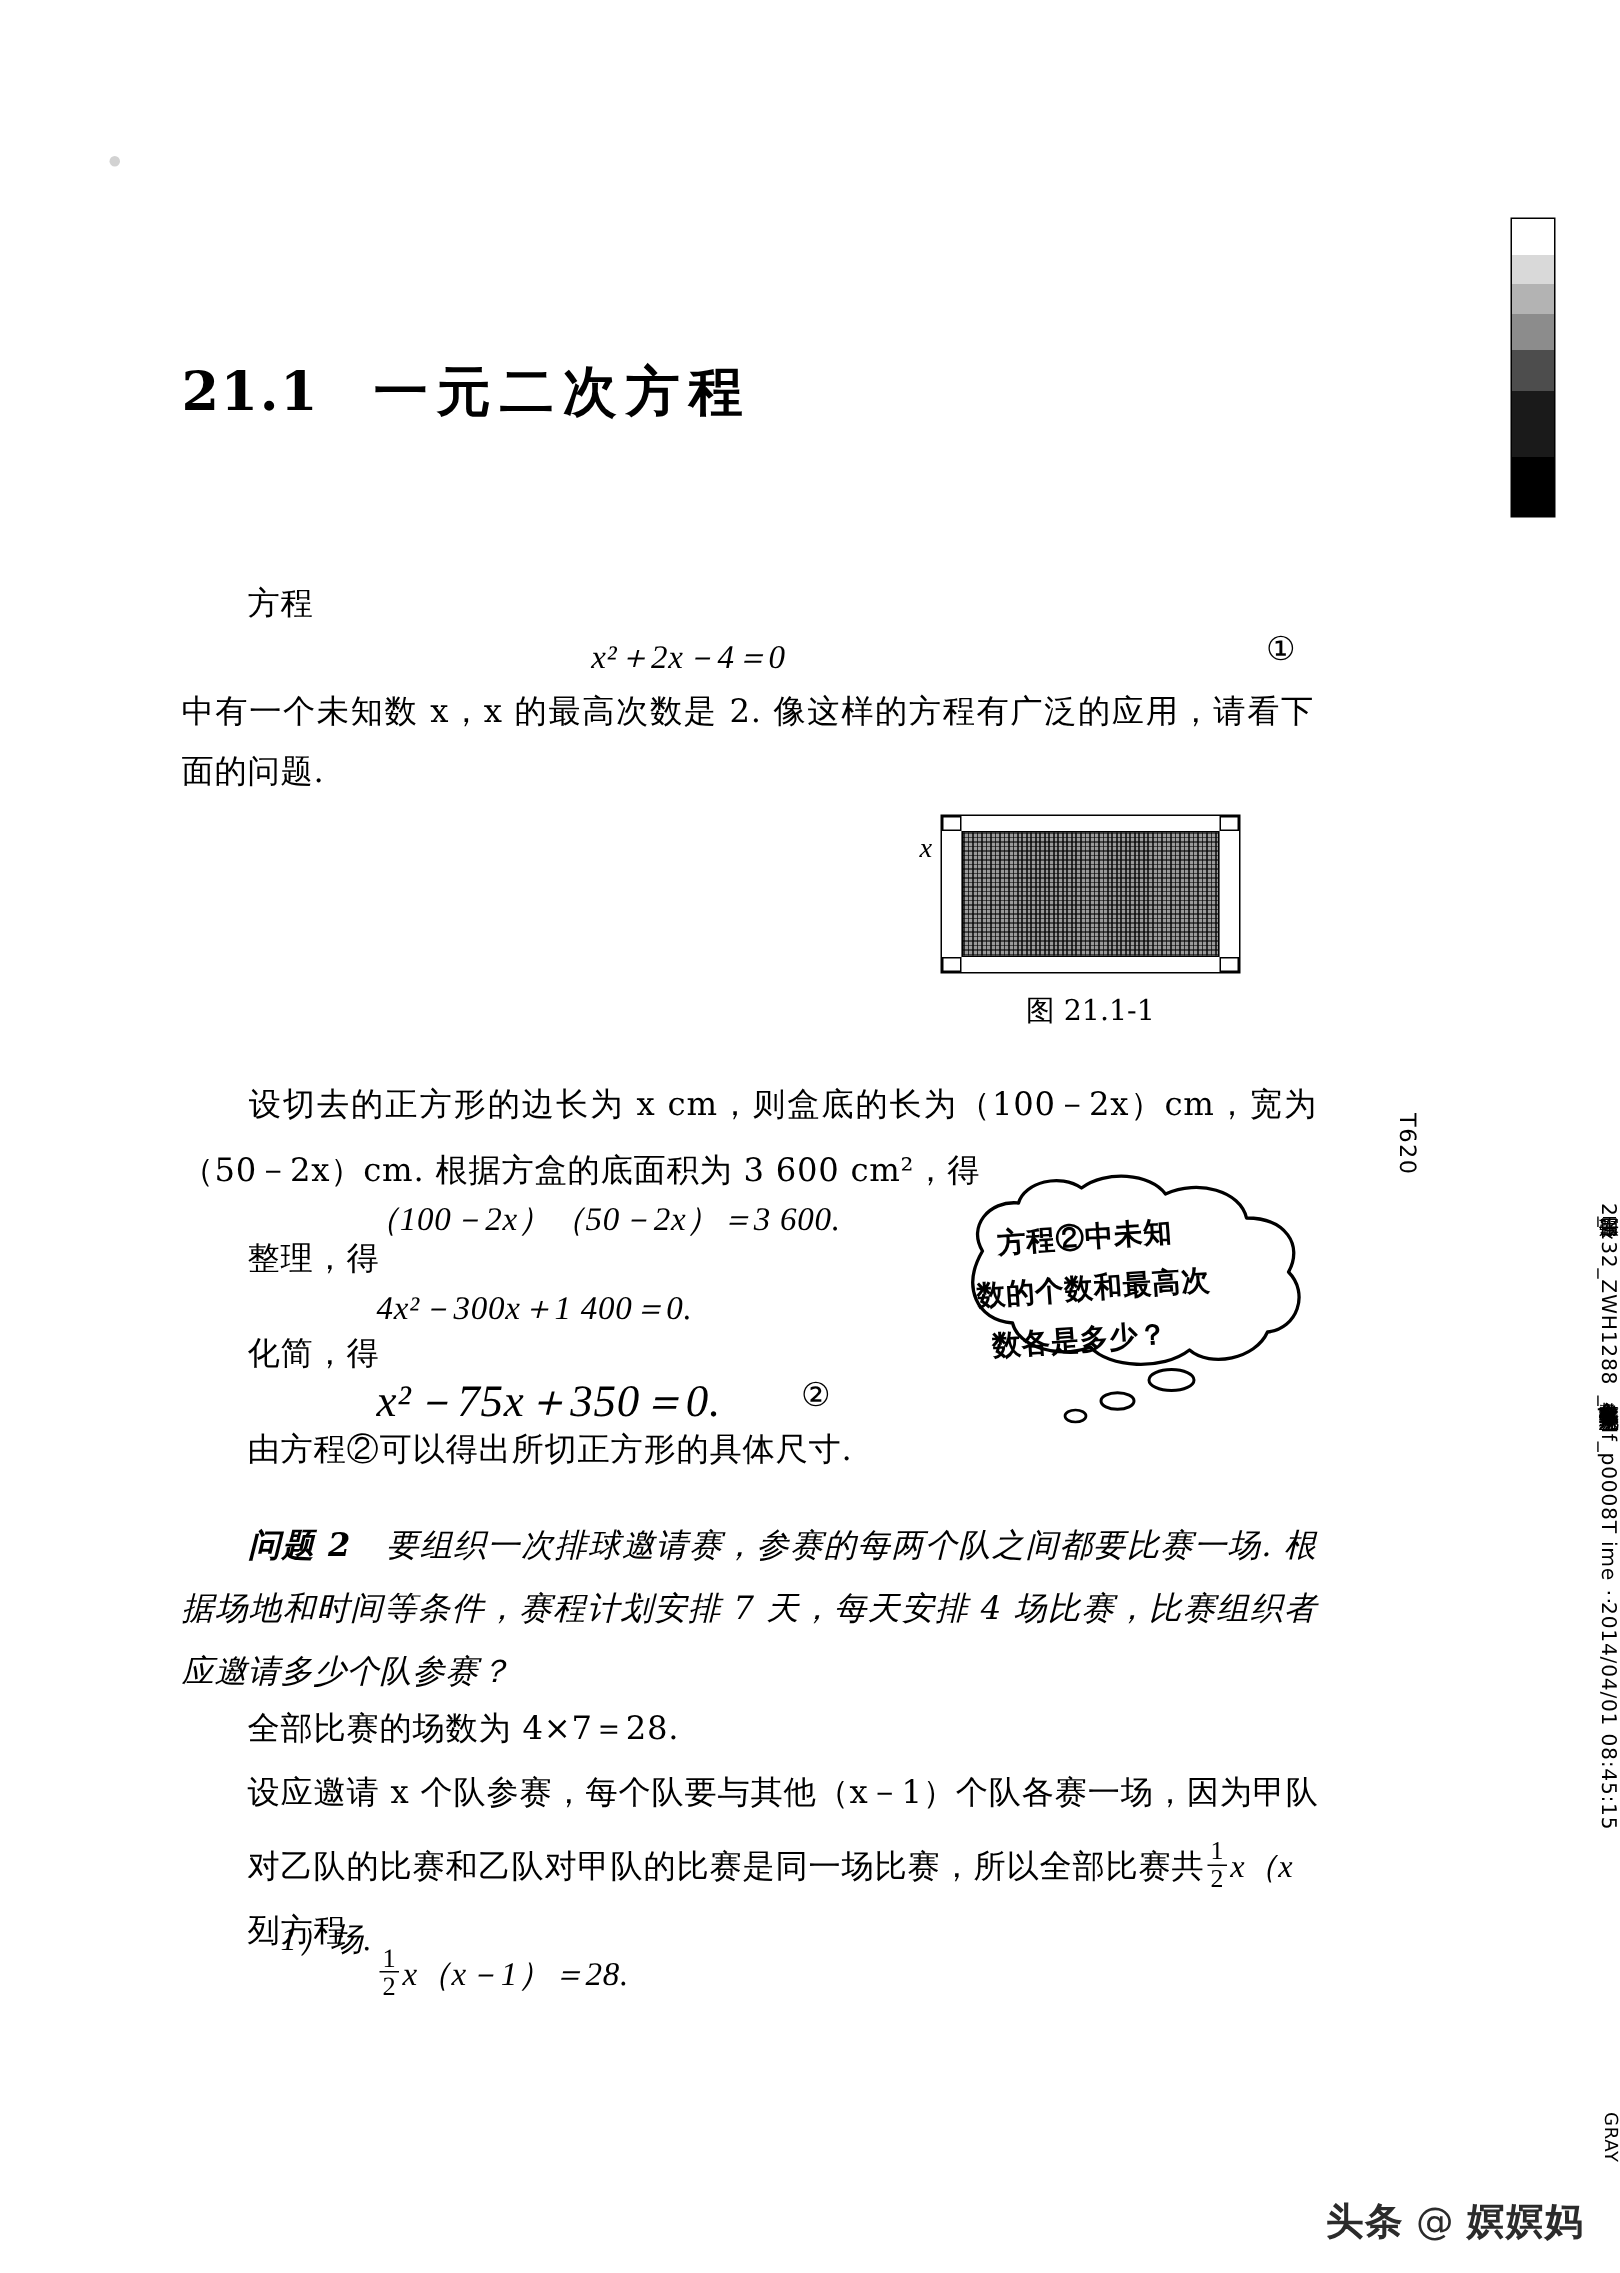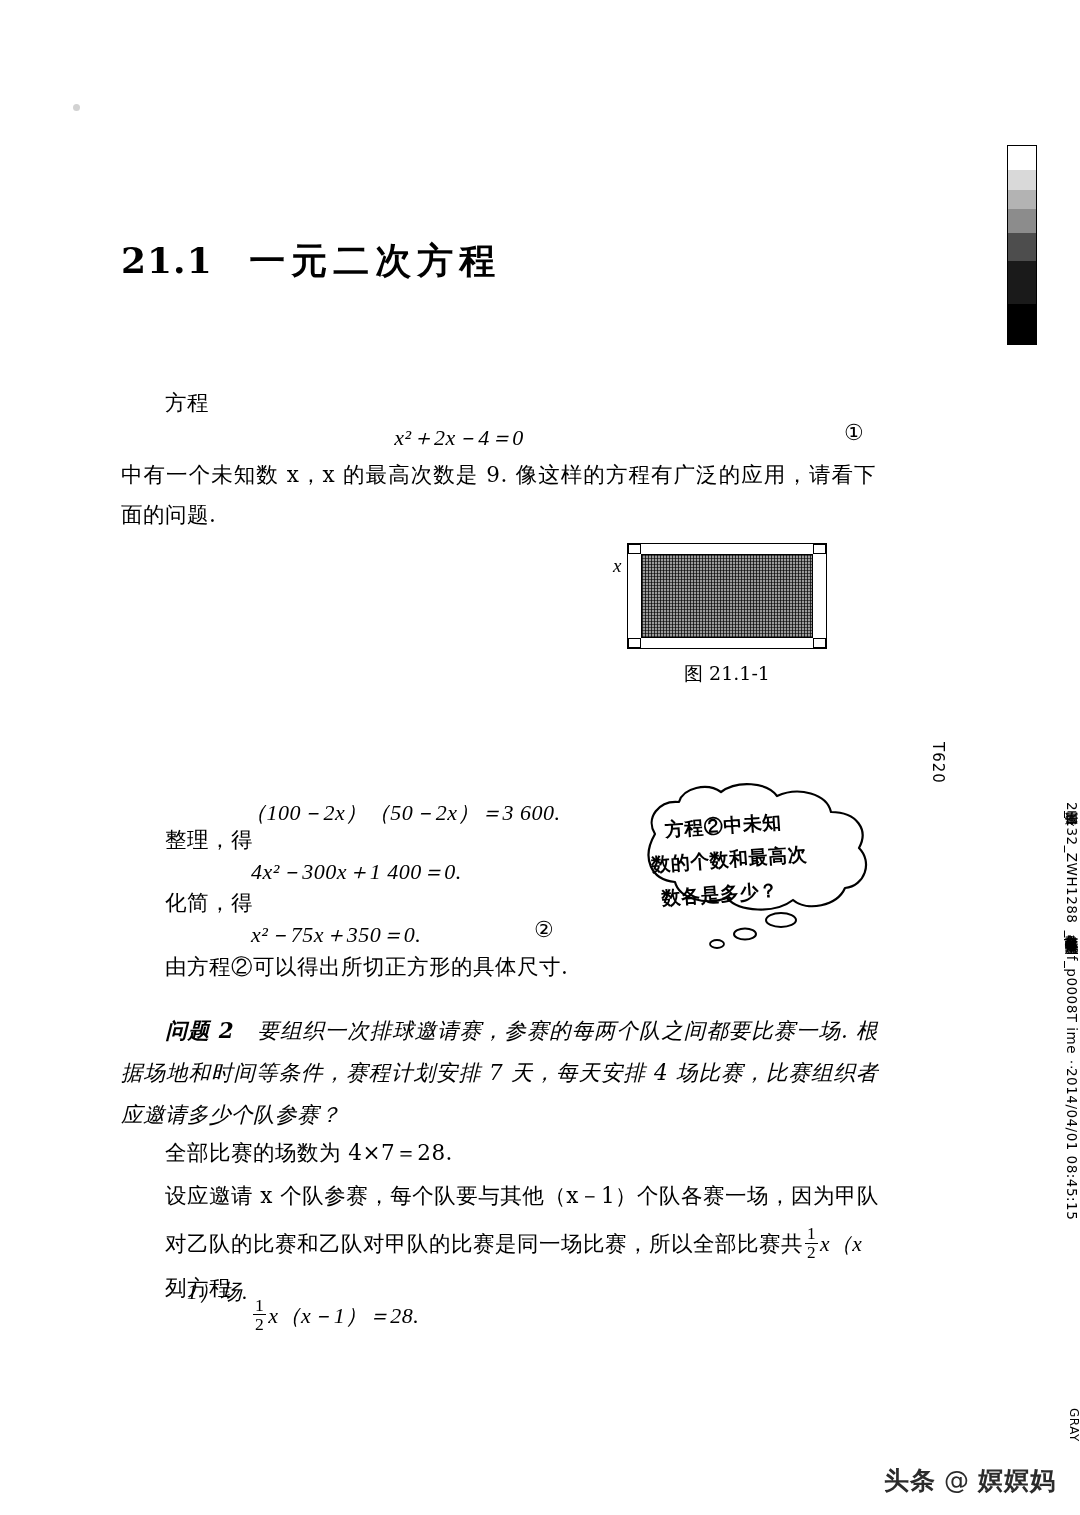--- a/index.html
+++ b/index.html
@@ -79,21 +79,21 @@
 
   .p-set {
     left: 92px; top: 715px; width: 757px;
     text-align: justify;
     line-height: 44px;
   }
   .eq2 { left: 215px; top: 793px; font-size: 22px; }
   .p-zhengli { left: 136px; top: 820px; }
   .eq3 { left: 222px; top: 852px; font-size: 22px; }
   .p-huajian { left: 136px; top: 883px; }
-  .eq4 { left: 222px; top: 915px; font-size: 22px; }
+  .eq4 { left: 222px; top: 915px; font-size: 30px; }
   .eq4-mark { position: absolute; left: 505px; top: 917px; font-size: 22px; }
   .p-you { left: 136px; top: 947px; }
 
   .p-q2 {
     left: 92px; top: 1010px; width: 757px;
     text-align: justify;
     line-height: 42px;
     font-style: italic;
   }
   .p-q2 .indent { display: inline-block; width: 44px; }
@@ -292,35 +292,38 @@
     <span class="title">一元二次方程</span>
   </div>
 
   <div class="txt p-fangcheng">方程</div>
 
   <div class="txt eq1 math">
     <span>x²＋2x－4＝0</span>
   </div>
   <div class="eq1-mark">①</div>
 
-  <div class="txt p-intro">中有一个未知数 x，x 的最高次数是 9. 像这样的方程有广泛的应用，请看下面的问题.</div>
+  <div class="txt p-intro">中有一个未知数 x，x 的最高次数是 2. 像这样的方程有广泛的应用，请看下面的问题.</div>
 
 
   <div class="figure">
     <div class="fig-x math">x</div>
     <div class="fig-box">
       <div class="fig-inner"></div>
       <div class="fig-corner fc-tl"></div>
       <div class="fig-corner fc-tr"></div>
       <div class="fig-corner fc-bl"></div>
       <div class="fig-corner fc-br"></div>
     </div>
     <div class="fig-caption">图 21.1-1</div>
   </div>
 
+  <div class="txt p-set">
+    <span class="indent" style="display:inline-block;width:44px;"></span><span>设切去的正方形的边长为 x cm，则盒底的长为（100－2x）cm，宽为（50－2x）cm. 根据方盒的底面积为 3 600 cm²，得</span>
+  </div>
 
   <div class="txt eq2 math">（100－2x）（50－2x）＝3 600.</div>
 
   <div class="txt p-zhengli">整理，得</div>
   <div class="txt eq3 math">4x²－300x＋1 400＝0.</div>
 
   <div class="txt p-huajian">化简，得</div>
   <div class="txt eq4 math">x²－75x＋350＝0.</div>
   <div class="eq4-mark">②</div>
 

